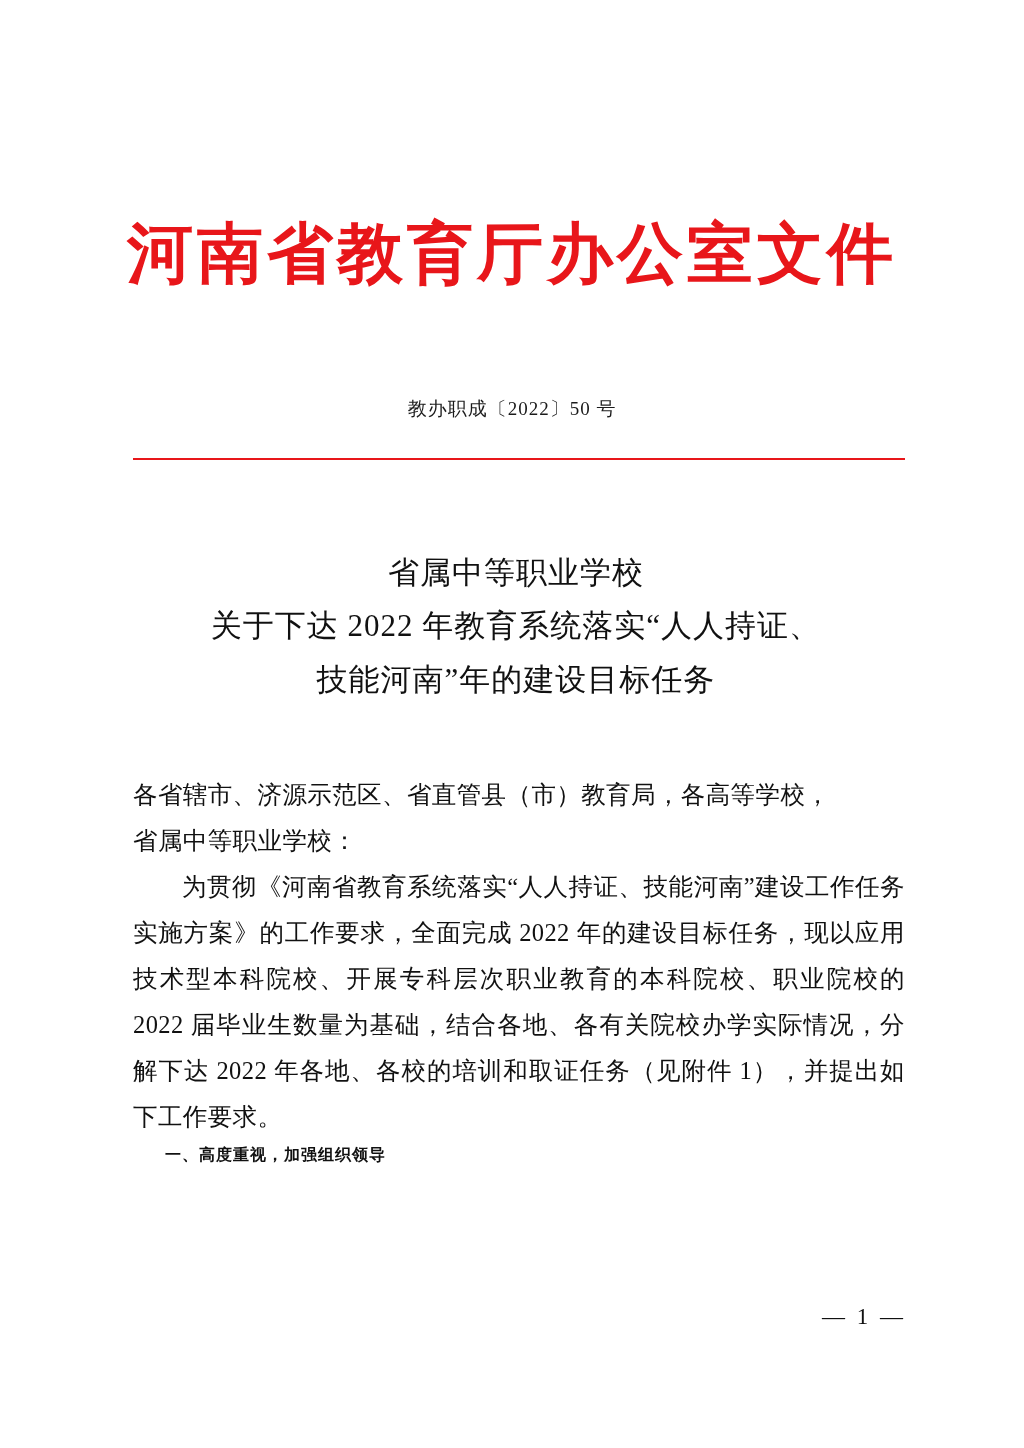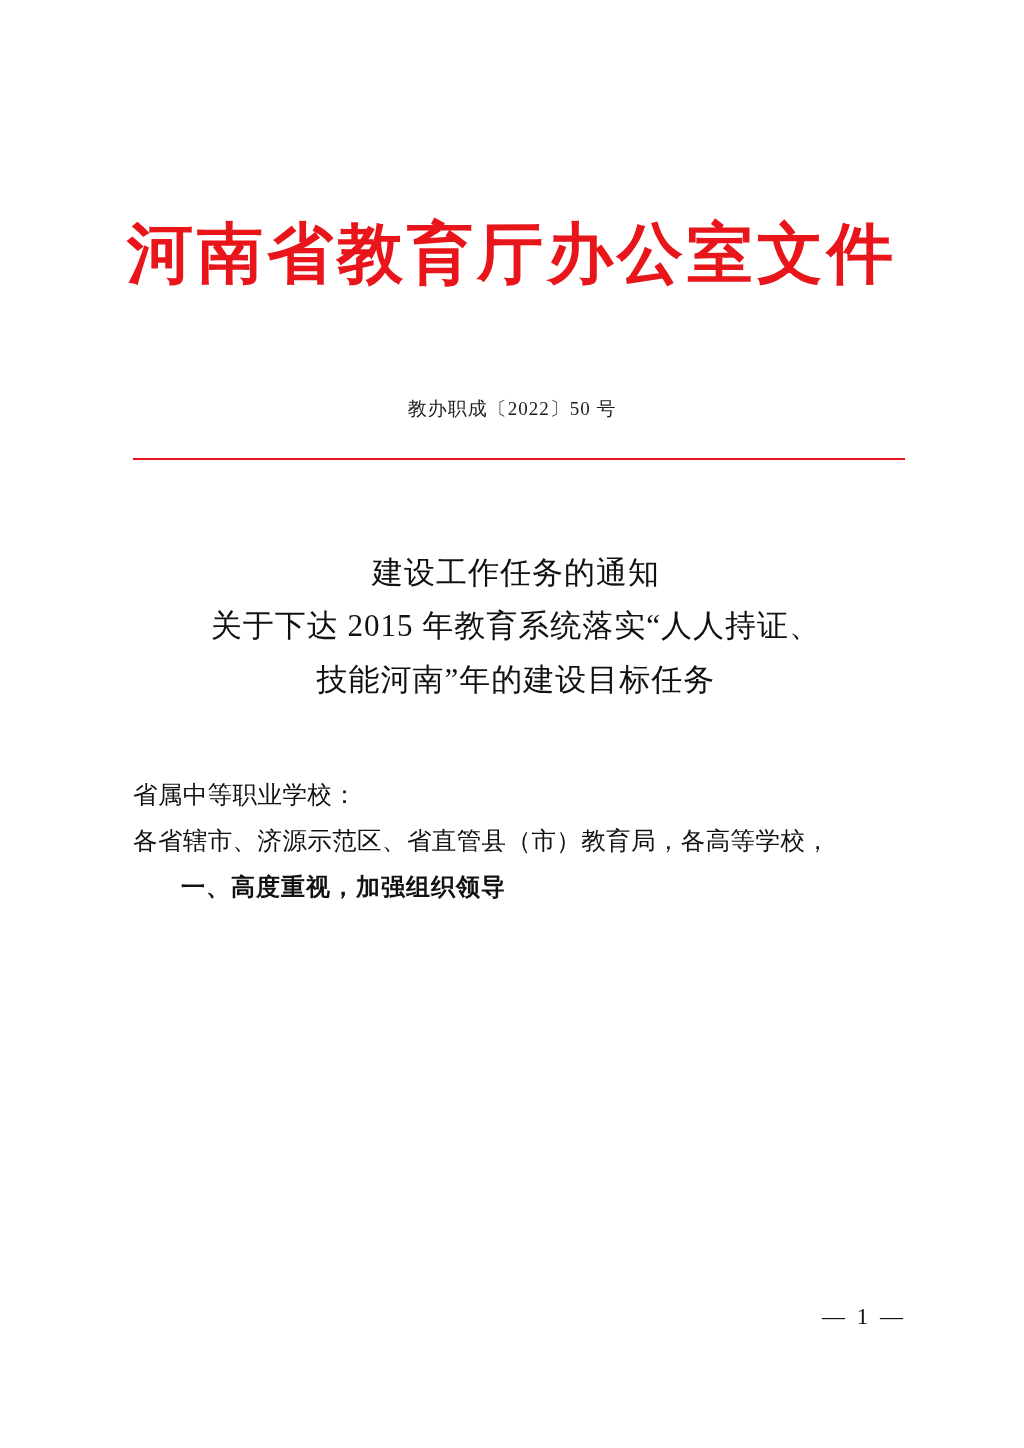--- a/index.html
+++ b/index.html
@@ -94,21 +94,21 @@
   }
   .para {
     margin: 0;
     text-indent: 2em;
   }
   .heading-1 {
     margin: 0;
     text-indent: 2em;
     font-family: "Liberation Sans", "DejaVu Sans", sans-serif;
     font-weight: bold;
-    font-size: 24px;
+    font-size: 16px;
     letter-spacing: 1px;
   }
 
   
   .page-number {
     position: absolute;
     bottom: 118px;
     right: 118px;
     font-size: 23px;
     letter-spacing: 3px;
@@ -122,26 +122,27 @@
 
   <div class="masthead">
     <div class="masthead-title">河南省教育厅办公室文件</div>
   </div>
 
   <div class="doc-number">教办职成〔2022〕50 号</div>
 
   <div class="red-rule"></div>
 
   <div class="title-block">
-    <div class="title-line">建设工作任务的通知</div>
-    <div class="title-line">关于下达 2015 年教育系统落实“人人持证、</div>
+    <div class="title-line">省属中等职业学校</div>
+    <div class="title-line">关于下达 2022 年教育系统落实“人人持证、</div>
     <div class="title-line">技能河南”年的建设目标任务</div>
   </div>
 
   <div class="body-block">
+    <p class="salutation">各省辖市、济源示范区、省直管县（市）教育局，各高等学校，</p>
     <p class="salutation">省属中等职业学校：</p>
-    <p class="salutation">各省辖市、济源示范区、省直管县（市）教育局，各高等学校，</p>
+    <p class="para">为贯彻《河南省教育系统落实“人人持证、技能河南”建设工作任务实施方案》的工作要求，全面完成 2022 年的建设目标任务，现以应用技术型本科院校、开展专科层次职业教育的本科院校、职业院校的 2022 届毕业生数量为基础，结合各地、各有关院校办学实际情况，分解下达 2022 年各地、各校的培训和取证任务（见附件 1），并提出如下工作要求。</p>
     <p class="heading-1">一、高度重视，加强组织领导</p>
   </div>
 
   <div class="page-number">— 1 —</div>
 
 </div>
 
 </body></html>

